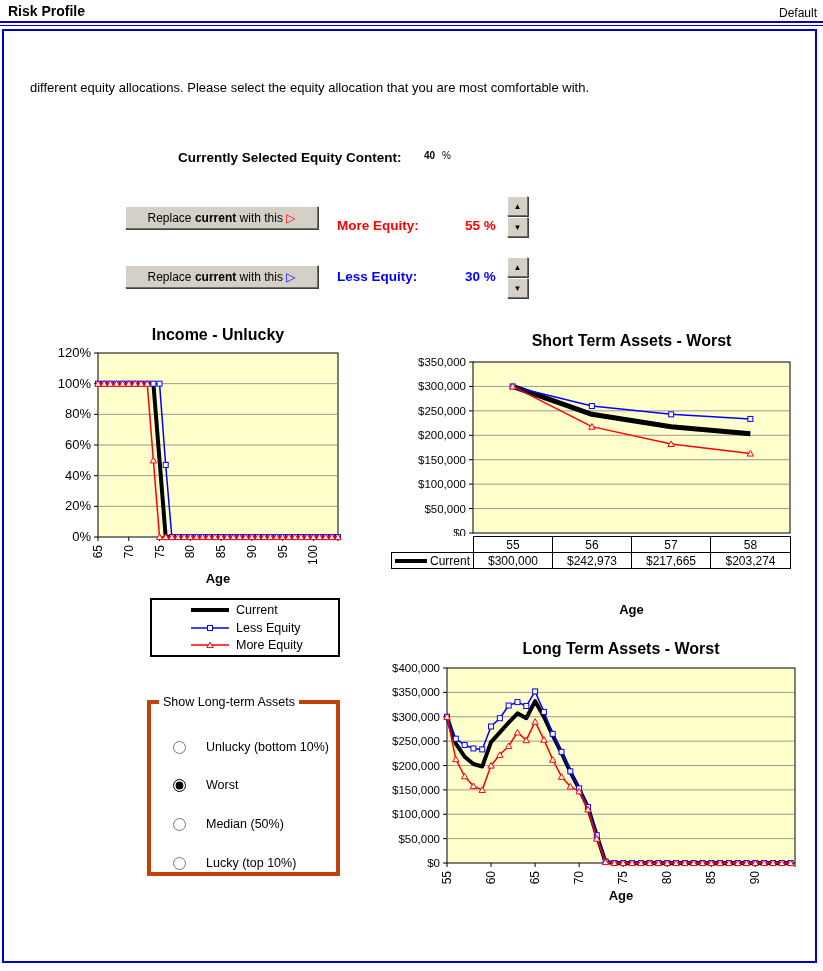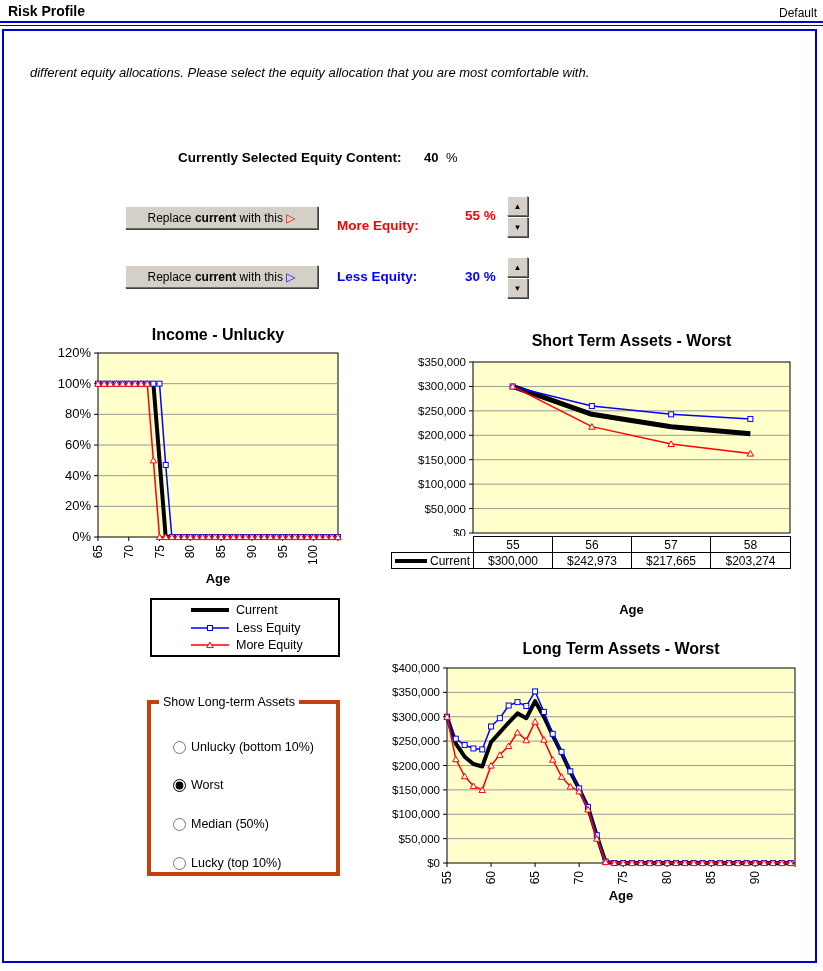--- a/index.html
+++ b/index.html
@@ -28,21 +28,21 @@
   .refresh-btn{left:543px;top:190px;width:77px;height:105px;font-size:12.5px;line-height:19px;}
   .print-btn{left:668px;top:190px;width:107px;height:55px;font-size:15px;line-height:21px;}
   
   .legend-box{left:150px;top:598px;width:190px;height:59px;border:2px solid #000;box-sizing:border-box;
        display:flex;flex-direction:column;justify-content:space-evenly;padding-left:38px;}
   .legend-row{display:flex;align-items:center;gap:6px;font-size:12.5px;}
   
   fieldset.radio-group{left:147px;top:695px;width:193px;height:181px;border:4px solid #c2410c;
        box-sizing:border-box;margin:0;padding:0;}
   fieldset.radio-group legend{font-size:12.5px;margin-left:8px;padding:0 4px;}
-  .radio-row{position:absolute;left:22px;display:flex;align-items:center;gap:5px;font-size:12.5px;height:18px;}
+  .radio-row{position:absolute;left:22px;display:flex;align-items:center;gap:20px;font-size:12.5px;height:18px;}
   .radio-row input{width:13px;height:13px;margin:0;accent-color:#000;}
   
   table.stbl{position:absolute;left:391px;top:536px;border-collapse:collapse;table-layout:fixed;font-size:12px;}
   table.stbl td{border:1px solid #000;height:15px;text-align:center;padding:0;}
   table.stbl td.blank{border:none;}
   table.stbl td.keycell{text-align:left;}
   .keywrap{display:flex;align-items:center;gap:2px;padding-left:2px;}
   .age-lbl{font-size:13px;font-weight:bold;text-align:center;}
   svg{display:block;}
   svg text{font-family:"Liberation Sans",sans-serif;}
@@ -51,33 +51,33 @@
 <body>
 
 <div class="page">
 
   <div class="abs page-title">Risk Profile</div>
   <div class="abs profile-name">Default</div>
   <div class="abs rule1"></div>
   <div class="abs rule2"></div>
   <div class="abs content-border"></div>
 
-  <div class="abs intro" style="left:30px;top:65px;font-style:italic;">different equity allocations. Please select the equity allocation that you are most comfortable with.</div>
+  <div class="abs intro" style="left:30px;top:80px;">different equity allocations. Please select the equity allocation that you are most comfortable with.</div>
 
   <div class="abs lbl-bold" style="left:178px;top:150px;">Currently Selected Equity Content:</div>
-  <div class="abs" style="left:424px;top:150px;font-size:13px;">
+  <div class="abs" style="left:424px;top:150px;font-size:10px;">
     <span style="font-weight:bold;">40</span>
     <span style="margin-left:4px;">%</span>
   </div>
 
   <button class="abs btn replace-btn" style="top:206px;">
     <span>Replace </span><span style="font-weight:bold;">current</span><span> with this </span><span class="tri red">▷</span>
   </button>
   <div class="abs lbl-bold red" style="left:337px;top:206px;margin-top:12px;">More Equity:</div>
-  <div class="abs lbl-bold red" style="left:465px;top:208px;">55 %</div>
+  <div class="abs lbl-bold red" style="left:465px;top:218px;">55 %</div>
   <button class="abs btn spin" style="left:507px;top:196px;"><span>▲</span></button>
   <button class="abs btn spin" style="left:507px;top:217px;"><span>▼</span></button>
 
   <button class="abs btn replace-btn" style="top:265px;">
     <span>Replace </span><span style="font-weight:bold;">current</span><span> with this </span><span class="tri blue">▷</span>
   </button>
   <div class="abs lbl-bold blue" style="left:337px;top:269px;">Less Equity:</div>
   <div class="abs lbl-bold blue" style="left:465px;top:269px;">30 %</div>
   <button class="abs btn spin" style="left:507px;top:257px;"><span>▲</span></button>
   <button class="abs btn spin" style="left:507px;top:278px;"><span>▼</span></button>

